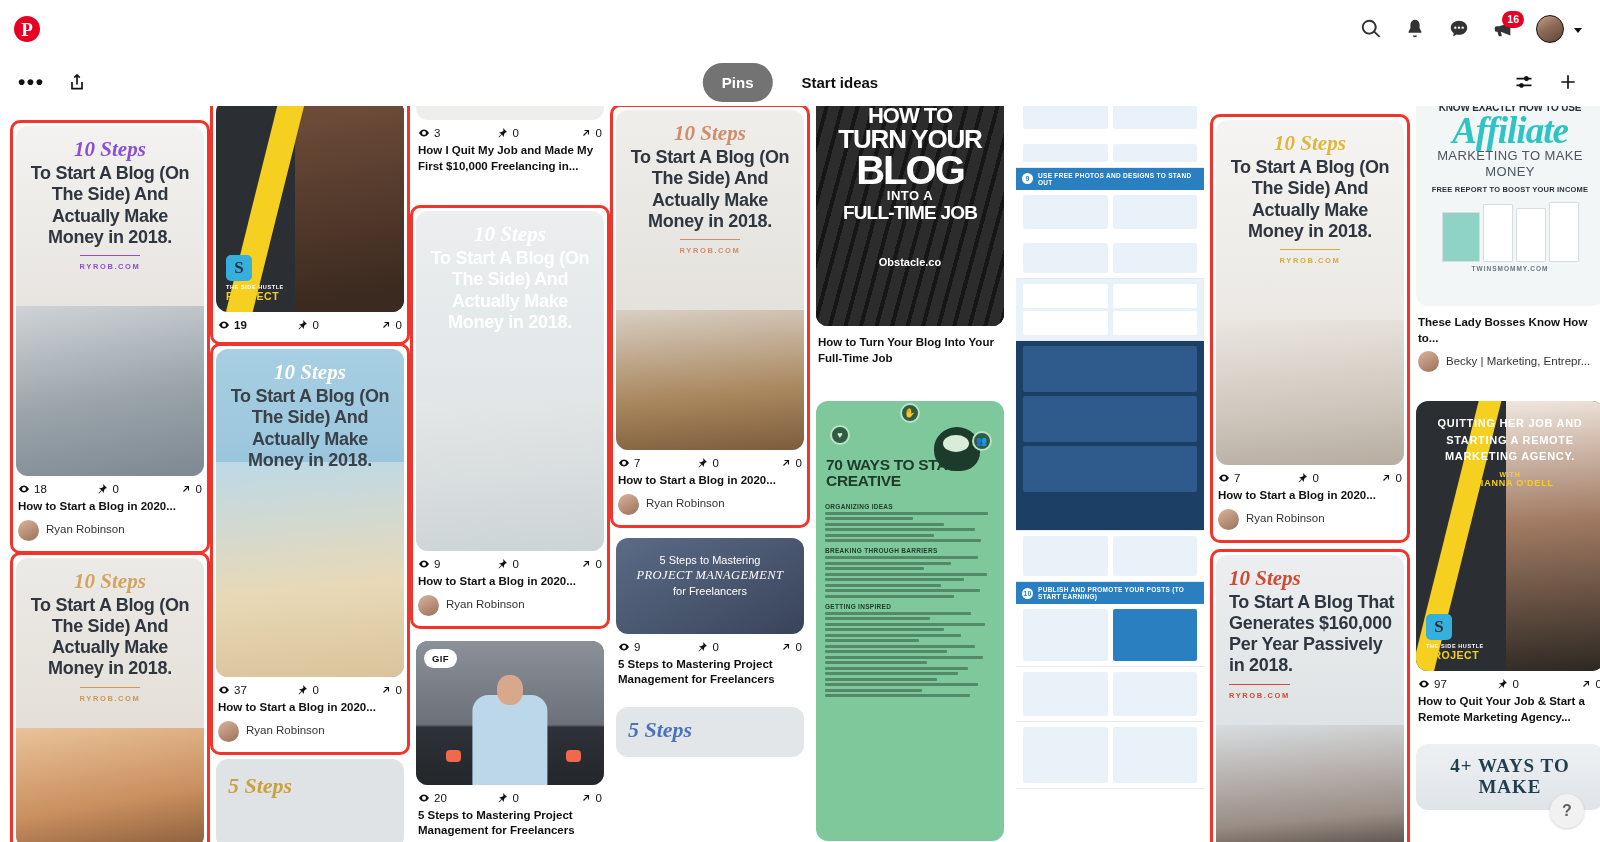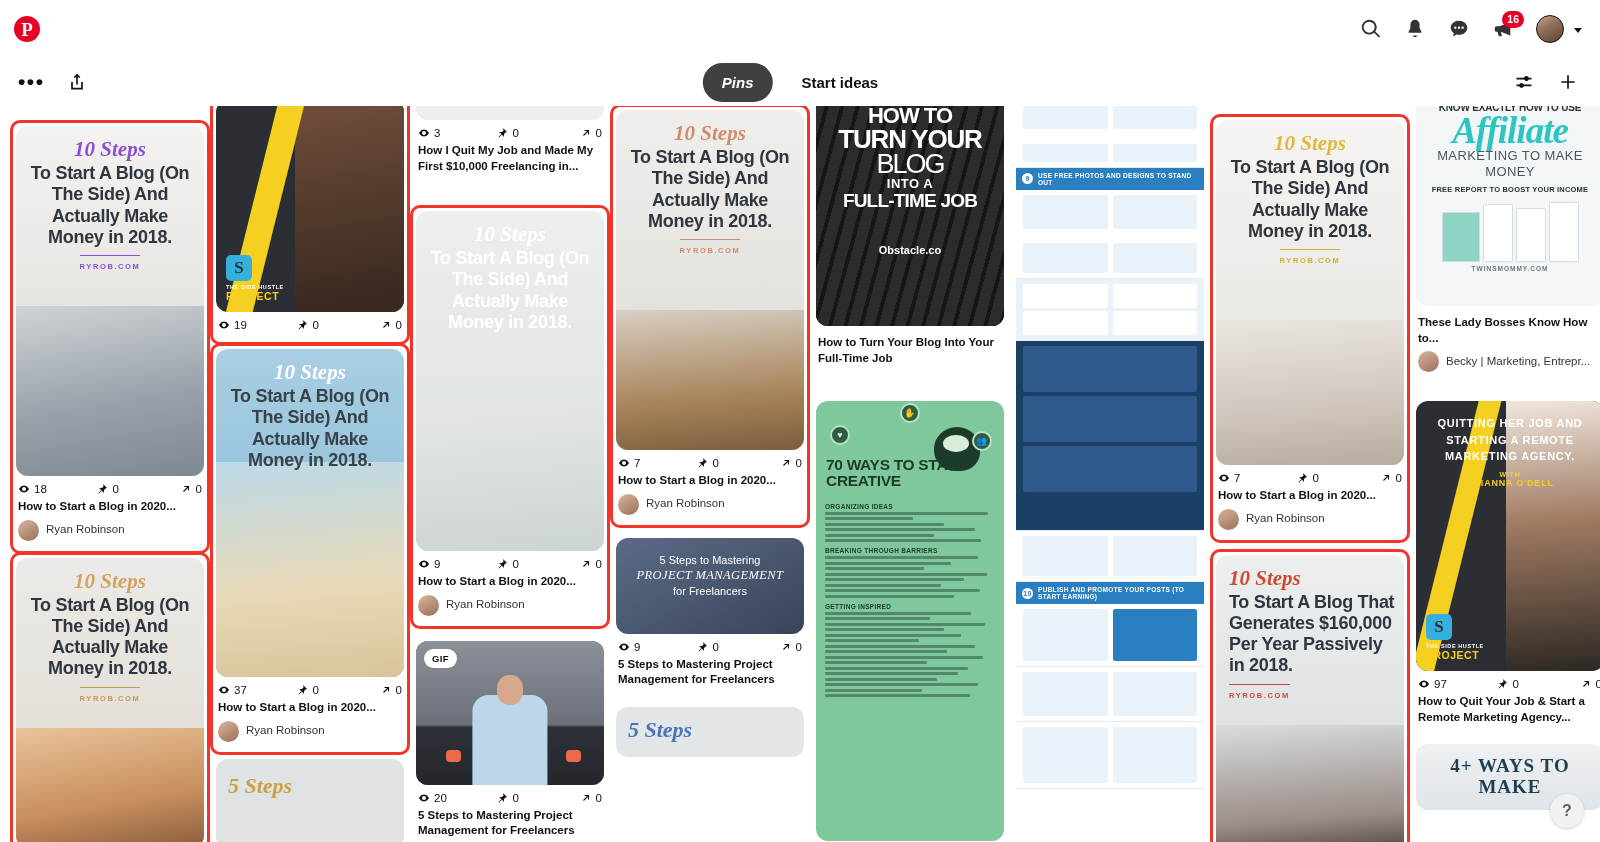--- a/index.html
+++ b/index.html
@@ -69,21 +69,21 @@
   .sub-ic { width: 20px; height: 20px; cursor: pointer; margin-left: 22px; }
   .sub-ic svg { width:100%; height:100%; fill:#111; display:block; }
   .tabs {
     position: absolute; left: 50%; transform: translateX(-50%);
     display: flex; align-items: center; gap: 10px;
   }
   .tab {
     font-size: 15px; font-weight: bold; padding: 11px 19px;
     border-radius: 22px; cursor: pointer; color: #111; white-space: nowrap;
   }
-  .tab.active { background: #404040; color: #fff; font-style: italic; }
+  .tab.active { background: #737373; color: #fff; }
   .sub-right { margin-left: auto; display: flex; align-items: center; gap: 24px; }
 
   
   .board {
     position: relative; width: 1600px; height: 736px;
     padding: 0 16px; overflow: hidden;
   }
   .cols { display: flex; gap: 12px; align-items: flex-start; }
   .col { width: 188px; flex: none; display: flex; flex-direction: column; gap: 10px; }
   .card {
@@ -169,21 +169,21 @@
 
   .blogjob { position: relative; width: 100%; background:#1d1d1d; overflow:hidden; }
   .blogjob .kb { position:absolute; inset:0;
     background:
       repeating-linear-gradient(105deg,#2c2c2c 0 11px,#161616 11px 15px),
       linear-gradient(160deg,#454545,#111);
   }
   .blogjob .ov { position:relative; text-align:center; color:#fff; padding: 10px 6px; }
   .blogjob .l1 { font-size:22px; font-weight:bold; letter-spacing:-1px; line-height:.95; }
   .blogjob .l2 { font-size:26px; font-weight:bold; letter-spacing:-1.2px; line-height:.95; }
-  .blogjob .l3 { font-size:27px; font-weight:normal; letter-spacing:-2px; line-height:.92; }
+  .blogjob .l3 { font-size:40px; font-weight:bold; letter-spacing:-2px; line-height:.92; }
   .blogjob .l4 { font-size:13px; font-weight:bold; letter-spacing:.5px; }
   .blogjob .l5 { font-size:19px; font-weight:bold; letter-spacing:-.8px; line-height:1; }
   .blogjob .dm { font-size:11px; font-weight:bold; margin-top: 34px; }
 
   .creative { background:#7ec89c; width:100%; position:relative; overflow:hidden;}
   .creative .head { padding: 34px 10px 4px; position:relative;}
   .creative .ttl { font-size:15.5px; font-weight:bold; color:#1d3b2a; line-height:1.05; letter-spacing:-.3px;}
   .creative .brain {
     position:absolute; right: 24px; top: 26px; width:46px; height:44px;
     background:#1d3b2a; border-radius: 50% 50% 42% 46%;
@@ -368,21 +368,21 @@
           <div class="mark">S</div>
           <div class="t1">THE SIDE HUSTLE</div>
           <div class="t2">PROJECT</div>
         </div>
       </div>
       <div class="stats">
         <span class="stat">
               <svg viewBox="0 0 24 24">
                 <path d="M12 5C6 5 2 12 2 12s4 7 10 7 10-7 10-7-4-7-10-7zm0 11a4 4 0 110-8 4 4 0 010 8z"></path>
               </svg>
-              <b style="font-weight:normal">19</b>
+              <b style="font-weight:bold">19</b>
             </span>
         <span class="stat">
               <svg viewBox="0 0 24 24">
                 <path d="M14 2l8 8-3 1-2.5 2.5L15 20l-3-5-6 6-1-1 6-6-5-3 6.5-1.5L15 7l-1-5z"></path>
               </svg>
               <b style="font-weight:normal">0</b>
             </span>
         <span class="stat">
               <svg viewBox="0 0 24 24">
                 <path d="M7 17L17 7M9 7h8v8" stroke="#111" stroke-width="2.2" fill="none"></path>

